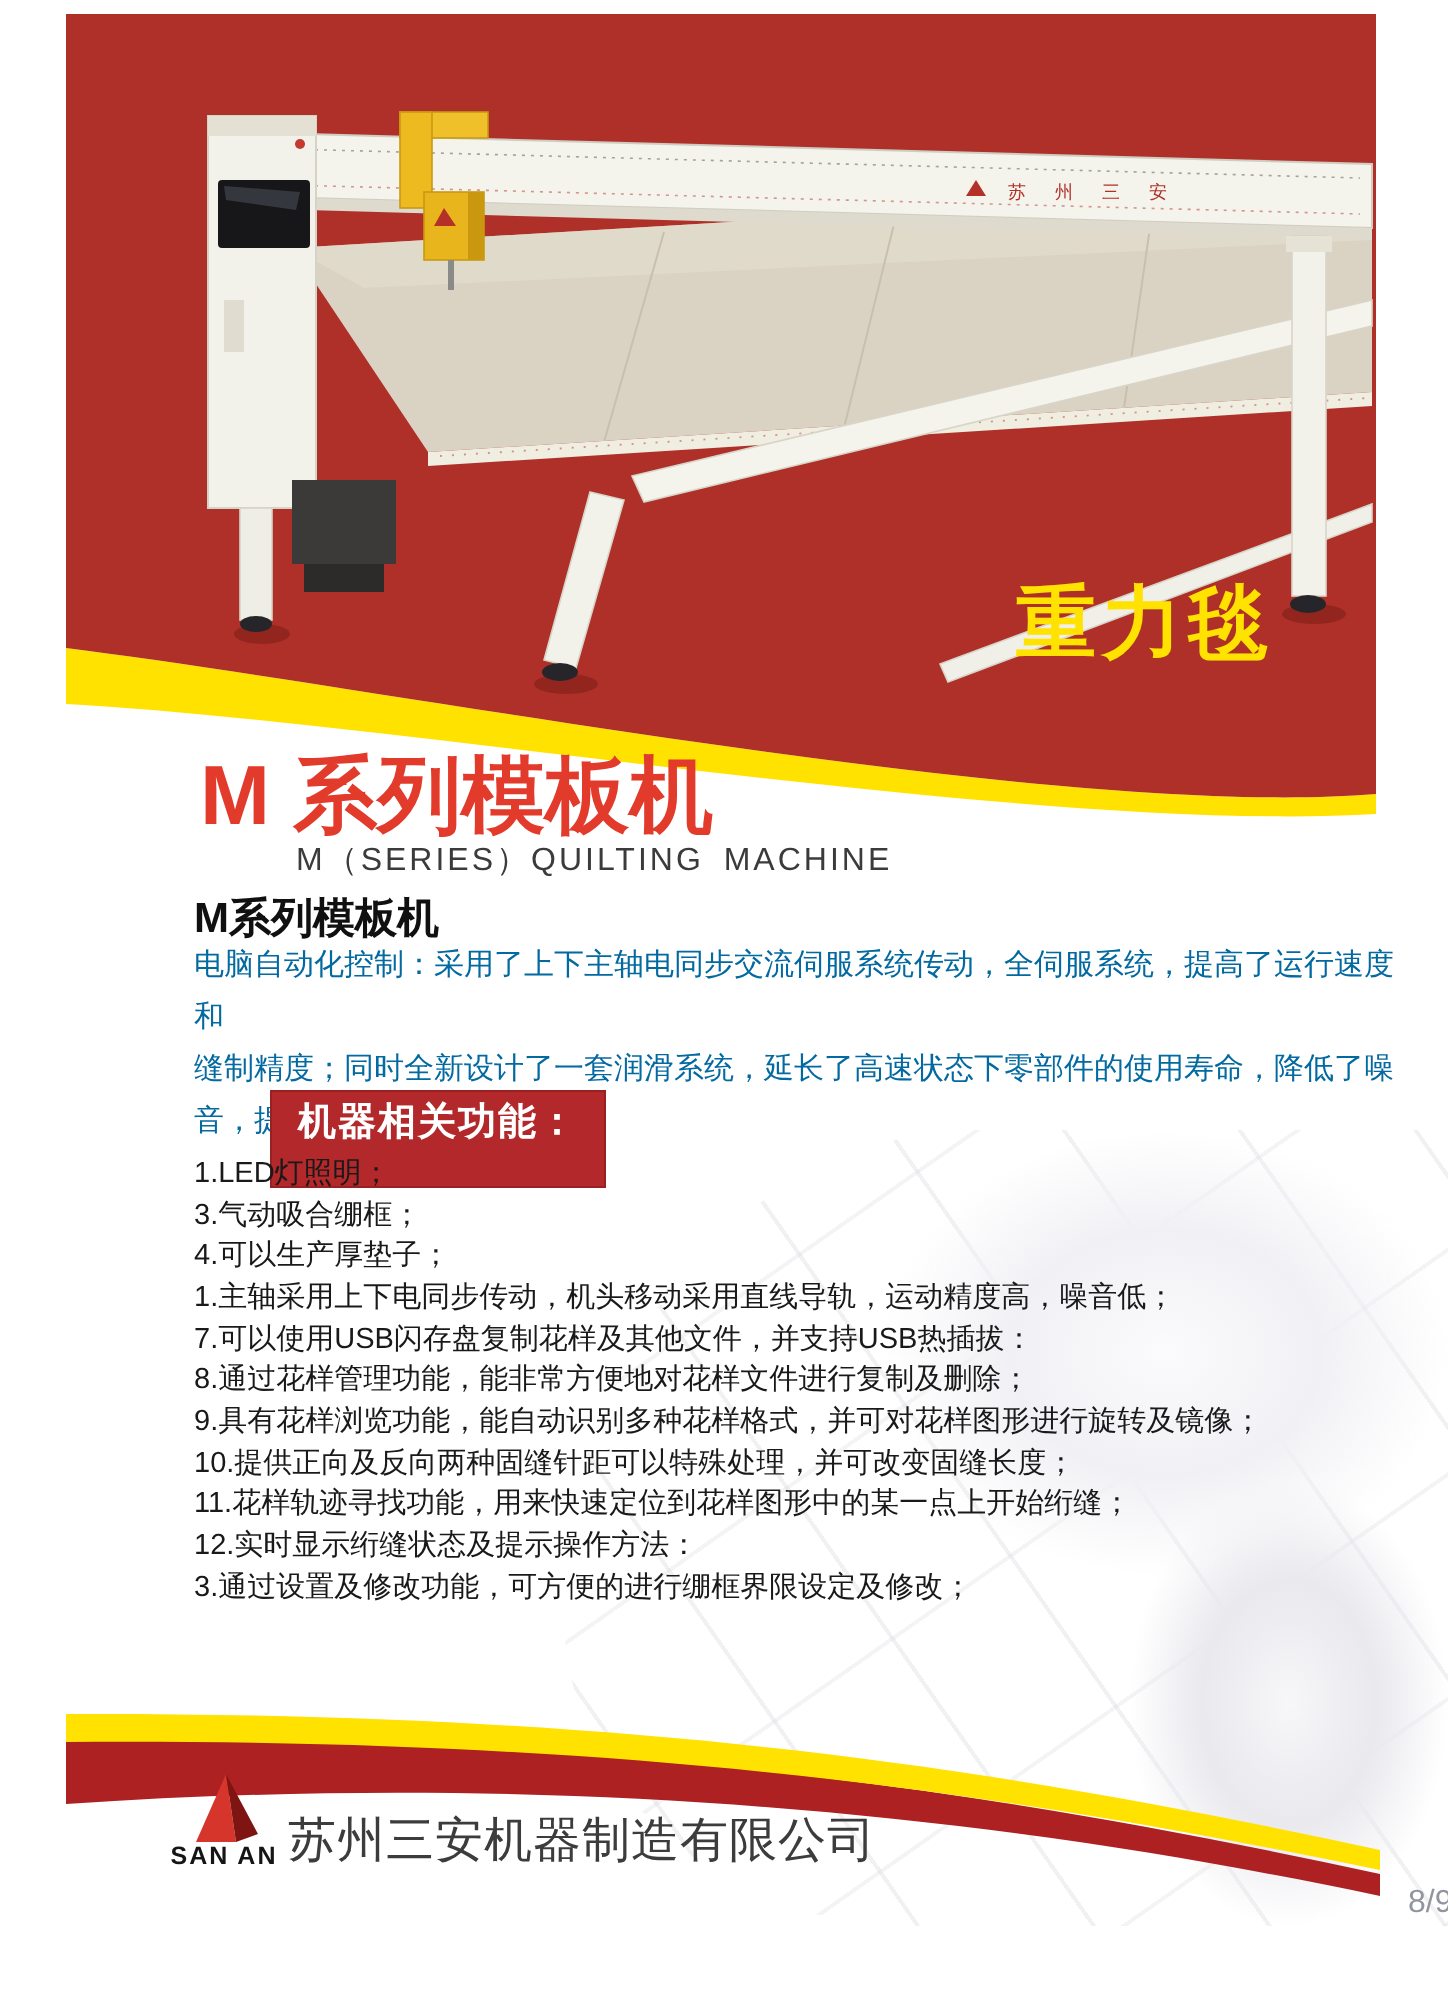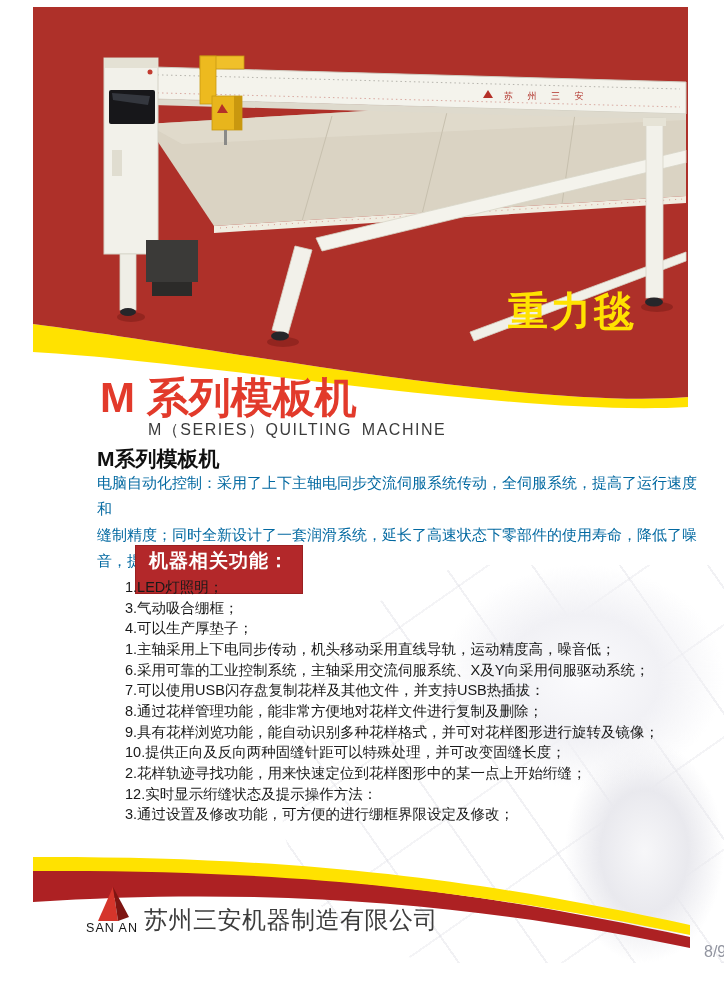--- a/index.html
+++ b/index.html
@@ -41,41 +41,41 @@
   }
   .features-badge{
     position:absolute;left:97px;top:545px;z-index:3;
     background:var(--badge-red);color:#ffffff;font-size:19px;font-weight:bold;
     padding:3px 14px 20px 14px;letter-spacing:1px;white-space:nowrap;
     box-shadow:inset 0 0 0 1px rgba(110,18,18,.35);
     margin-left:38px;
   }
   .features-list{
     position:absolute;left:97px;top:577px;z-index:3;width:600px;
-    font-size:14.5px;line-height:20.65px;color:#191919;margin-left:28px;
+    font-size:14.5px;line-height:20.65px;color:#191919;
   }
   .features-list div{white-space:nowrap;}
 
   
   .quilt{
     position:absolute;left:282px;top:565px;width:442px;height:398px;z-index:1;
     border-top-left-radius:240px 280px;border-bottom-left-radius:200px 180px;
     background:
       radial-gradient(closest-side at 68% 28%, #fbfbfd 0%, #f1f1f5 55%, rgba(241,241,245,0) 100%),
       radial-gradient(closest-side at 82% 72%, #f7f7f9 0%, #e9e9ee 55%, rgba(233,233,238,0) 100%),
       repeating-linear-gradient(55deg, rgba(205,205,215,0.28) 0 2px, rgba(0,0,0,0) 2px 72px),
       repeating-linear-gradient(-35deg, rgba(205,205,215,0.22) 0 2px, rgba(0,0,0,0) 2px 92px);
   }
 
   
   .footer-wave{position:absolute;left:0;top:840px;z-index:2;}
   .brand-logo{position:absolute;left:94px;top:886px;z-index:3;}
   .brand-logo-text{
     position:absolute;left:84px;top:921px;z-index:3;width:56px;text-align:center;
-    font-size:12.5px;font-weight:normal;letter-spacing:1px;color:#151515;white-space:nowrap;
+    font-size:12.5px;font-weight:bold;letter-spacing:1px;color:#151515;white-space:nowrap;
   }
   .company-name{
     position:absolute;left:144px;top:904px;z-index:3;
     font-size:24px;font-weight:normal;color:#3c3c3c;letter-spacing:0.5px;white-space:nowrap;
   }
   .page-number{
     position:absolute;left:704px;top:943px;z-index:3;
     font-size:16px;color:var(--page-num-gray);white-space:nowrap;
   }
 </style>
@@ -153,26 +153,25 @@
     <div>缝制精度；同时全新设计了一套润滑系统，延长了高速状态下零部件的使用寿命，降低了噪</div>
     <div>音，提高了机器运行的可靠性。</div>
   </div>
 
   <div class="features-badge">机器相关功能：</div>
   <div class="features-list">
     <div>1.LED灯照明；</div>
     <div>3.气动吸合绷框；</div>
     <div>4.可以生产厚垫子；</div>
     <div>1.主轴采用上下电同步传动，机头移动采用直线导轨，运动精度高，噪音低；</div>
-    <div>6.采用可靠的工业控制系统，主轴采用交流伺服系统、X及Y向采用伺服驱动系统；</div>
     <div>7.可以使用USB闪存盘复制花样及其他文件，并支持USB热插拔：</div>
     <div>8.通过花样管理功能，能非常方便地对花样文件进行复制及删除；</div>
     <div>9.具有花样浏览功能，能自动识别多种花样格式，并可对花样图形进行旋转及镜像；</div>
     <div>10.提供正向及反向两种固缝针距可以特殊处理，并可改变固缝长度；</div>
-    <div>2.花样轨迹寻找功能，用来快速定位到花样图形中的某一点上开始绗缝；</div>
+    <div>11.花样轨迹寻找功能，用来快速定位到花样图形中的某一点上开始绗缝；</div>
     <div>12.实时显示绗缝状态及提示操作方法：</div>
     <div>3.通过设置及修改功能，可方便的进行绷框界限设定及修改；</div>
   </div>
 
   <svg class="footer-wave" width="724" height="156" viewBox="0 0 724 156">
     <path d="M33,29 C320,28 500,56 690,97 L690,108 C520,72 300,44 33,62 Z" fill="var(--wave-red)"></path>
     <path d="M33,17 C320,16 500,44 690,85 L690,95 C500,56 320,29 33,31 Z" fill="var(--accent-yellow)"></path>
   </svg>
 
   <svg class="brand-logo" width="40" height="38" viewBox="0 0 40 38">

